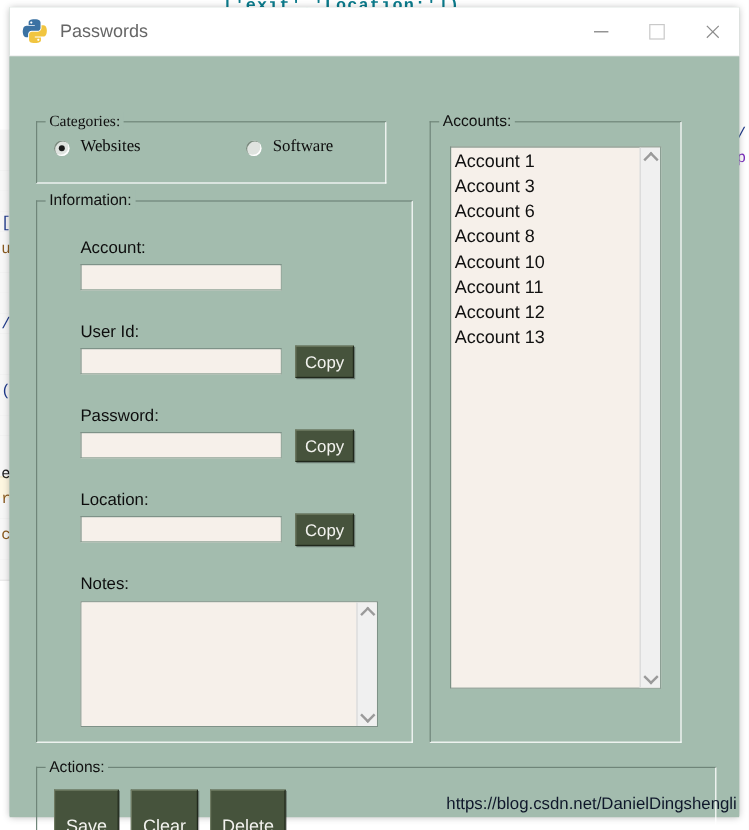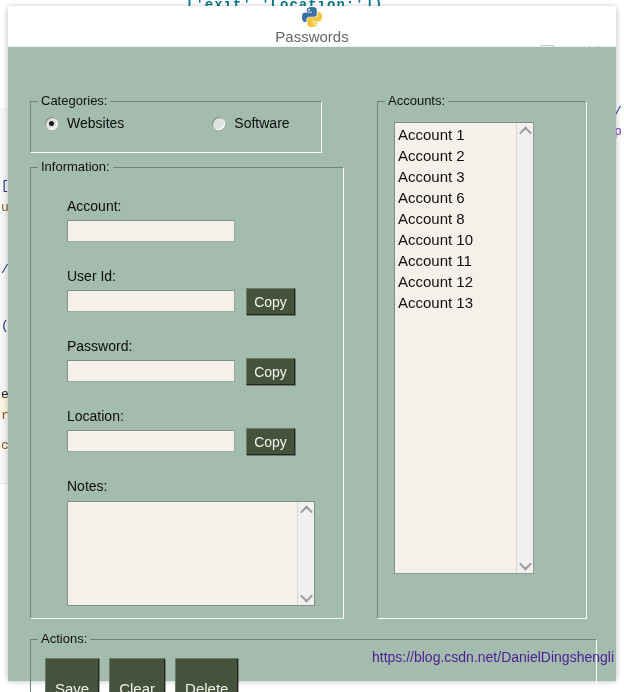--- a/index.html
+++ b/index.html
@@ -76,21 +76,20 @@
     box-shadow: 0 1px 6px rgba(0,0,0,0.28);
     background: #a3bcae;
   }
   .titlebar {
     position: relative;
     height: 40px;
     background: #ffffff;
     display: flex;
     align-items: center;
     border-bottom: 1px solid #efefef;
-    flex-direction: column;
   }
   .app-icon {
     width: 22px;
     height: 22px;
     margin-left: 10px;
     margin-right: 10px;
     flex: 0 0 auto;
   }
   .win-title {
     font-size: 15px;
@@ -155,23 +154,23 @@
     position: absolute;
     top: -9px;
     left: 7px;
     padding: 0 3px;
     background: #a3bcae;
     font-size: 13px;
     color: #101010;
     white-space: nowrap;
   }
 
-  #grp-categories { left: 22px;  top: 54px;  width: 290px; height: 50px; }
+  #grp-categories { left: 22px;  top: 54px;  width: 290px; height: 50px; font-family: Liberation Serif, serif; }
   #grp-information{ left: 22px;  top: 120px; width: 312px; height: 450px; }
-  #grp-accounts   { left: 350px; top: 54px;  width: 208px; height: 516px; margin-left: 19px; }
+  #grp-accounts   { left: 350px; top: 54px;  width: 208px; height: 516px; }
   #grp-actions    { left: 22px;  top: 592px; width: 565px; height: 60px; }
 
   
   .radio-row {
     position: absolute;
     left: 14px;
     top: 13px;
     display: flex;
     align-items: center;
     gap: 12px;
@@ -284,21 +283,21 @@
     border-top: 2px solid #9a9a9a;
   }
   .chev.up   { transform: rotate(45deg)  translate(1px, 1px); }
   .chev.down { transform: rotate(225deg) translate(1px, 1px); }
 
   
   .listbox-wrap {
     position: absolute;
     left: 16px;
     top: 20px;
-    width: 140px;
+    width: 176px;
     height: 452px;
     display: flex;
     border: 1px solid #8c9f94;
     border-top-color: #7b8f84;
     border-left-color: #7b8f84;
     box-sizing: border-box;
     background: #f6f0ea;
   }
   .listbox {
     flex: 1 1 auto;
@@ -332,23 +331,23 @@
     border-left-color: #6e7a62;
     box-shadow: 1px 1px 0 rgba(0,0,0,0.35);
     padding: 21px 9px;
     cursor: default;
   }
 
   
   .watermark {
     position: absolute;
     right: 2px;
-    bottom: 16px;
+    bottom: 4px;
     font-size: 14px;
-    color: #4c1d95;
+    color: #0f172a;
     white-space: nowrap;
     pointer-events: none;
   }
 </style>
 </head>
 <body>
 
 <div id="root">
 
   <div class="bg-layer">
@@ -465,21 +464,20 @@
           </div>
         </div>
       </div>
 
       <div class="group" id="grp-accounts">
         <span class="glabel">Accounts:</span>
 
         <div class="listbox-wrap">
           <div class="listbox" id="accounts-list">
               <div class="list-item">Account 1</div>
-              <div class="list-item">Account 2</div>
               <div class="list-item">Account 3</div>
               <div class="list-item">Account 6</div>
               <div class="list-item">Account 8</div>
               <div class="list-item">Account 10</div>
               <div class="list-item">Account 11</div>
               <div class="list-item">Account 12</div>
               <div class="list-item">Account 13</div>
             </div>
           <div class="sbar">
             <div class="sbtn">

